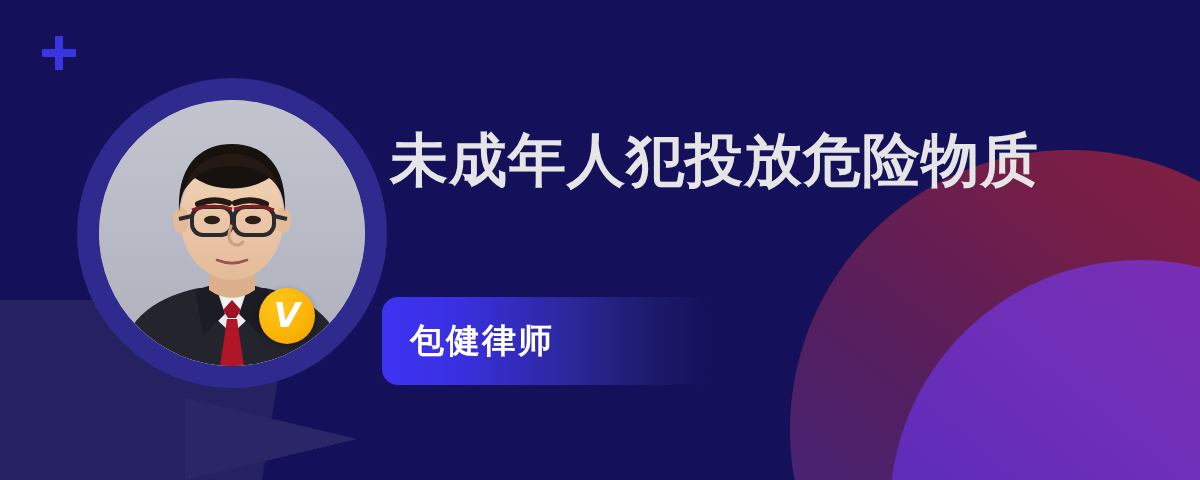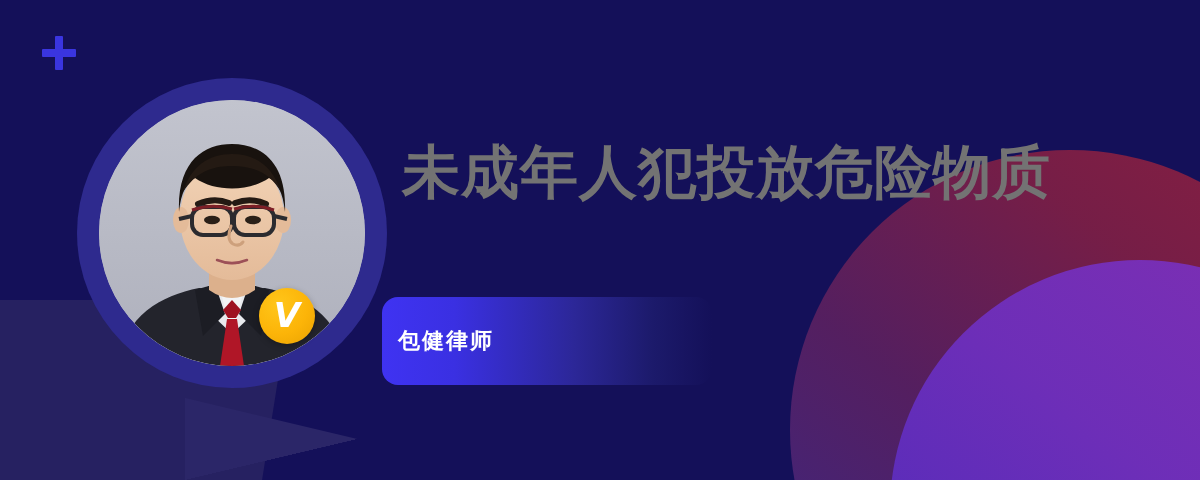--- a/index.html
+++ b/index.html
@@ -134,22 +134,22 @@
   }
 
   
   .content {
     position: absolute;
     left: 386px;
     top: 118px;
     width: 790px;
   }
   .headline {
-    margin: 16px;
-    color: #737373;
+    margin: 4px;
+    color: #e5e5e5;
     font-size: 58px;
     font-weight: 700;
     line-height: 1.33;
     letter-spacing: 1px;
     white-space: nowrap;
     font-family: "DejaVu Sans", "Liberation Sans", sans-serif;
   }
   .headline .line { display: block; }
 
   .lawyer-chip {
@@ -158,24 +158,24 @@
     top: 297px;
     width: 330px;
     height: 88px;
     border-radius: 16px;
     background: linear-gradient(to right, #3f33f2 0%, #3a30e2 22%, #2c2798 58%, #1c1a6b 82%, rgba(20,16,89,0) 100%);
     display: flex;
     align-items: center;
   }
   .lawyer-chip .chip-label {
     color: #ffffff;
-    font-size: 22px;
+    font-size: 34px;
     font-weight: 700;
     letter-spacing: 2px;
-    padding-left: 16px;
+    padding-left: 28px;
     font-family: "DejaVu Sans", "Liberation Sans", sans-serif;
   }
 </style>
 </head>
 <body>
 
 <div id="stage">
 
   <div class="bg-layer">
     <div class="poly-left"></div>

